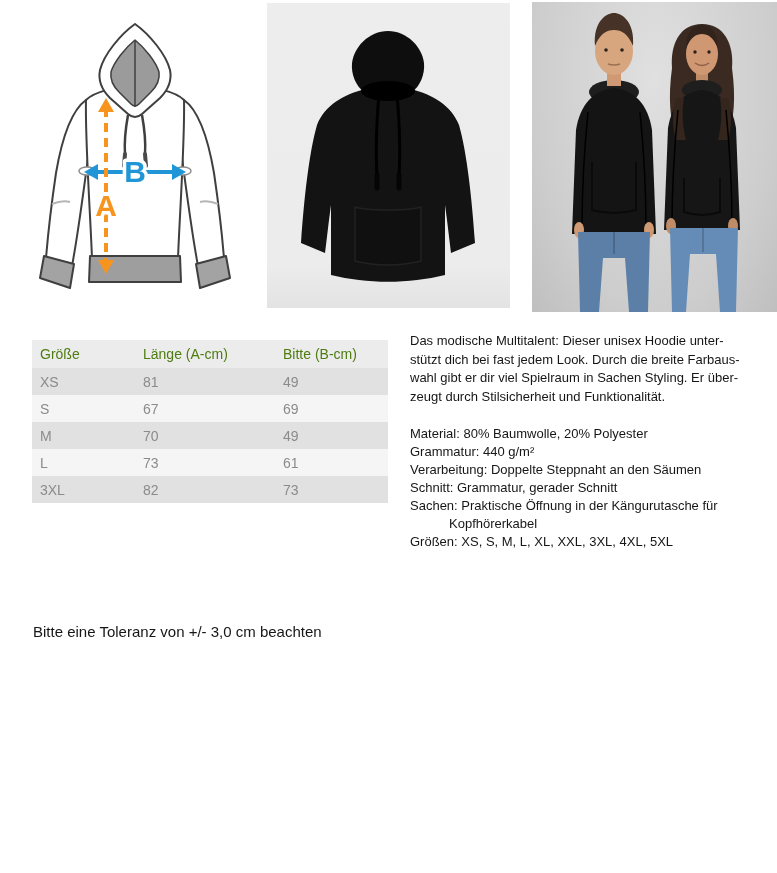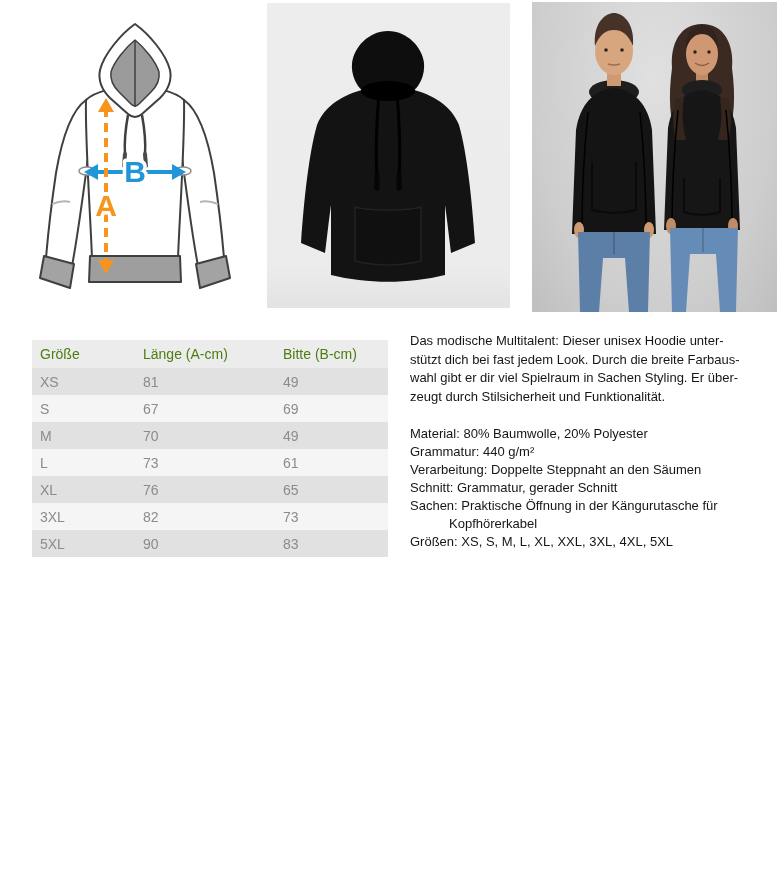--- a/index.html
+++ b/index.html
@@ -178,33 +178,23 @@
         <td>M</td>
         <td>70</td>
         <td>49</td>
       </tr>
       <tr>
         <td>L</td>
         <td>73</td>
         <td>61</td>
       </tr>
       <tr>
-        <td>XL</td>
-        <td>76</td>
-        <td>65</td>
-      </tr>
-      <tr>
         <td>3XL</td>
         <td>82</td>
         <td>73</td>
-      </tr>
-      <tr>
-        <td>5XL</td>
-        <td>90</td>
-        <td>83</td>
       </tr>
     </tbody>
   </table>
 
   <div class="description">
     <div class="intro">
       <div>Das modische Multitalent: Dieser unisex Hoodie unter-</div>
       <div>stützt dich bei fast jedem Look. Durch die breite Farbaus-</div>
       <div>wahl gibt er dir viel Spielraum in Sachen Styling. Er über-</div>
       <div>zeugt durch Stilsicherheit und Funktionalität.</div>
@@ -231,14 +221,15 @@
         <span>Praktische Öffnung in der Kängurutasche für</span>
       </div>
       <div class="spec-continued">Kopfhörerkabel</div>
       <div class="spec-line">
         <span>Größen:</span>
         <span>XS, S, M, L, XL, XXL, 3XL, 4XL, 5XL</span>
       </div>
     </div>
   </div>
 
+  <div class="tolerance">Bitte eine Toleranz von +/- 3,0 cm beachten</div>
 
 </div>
 
 </body></html>

